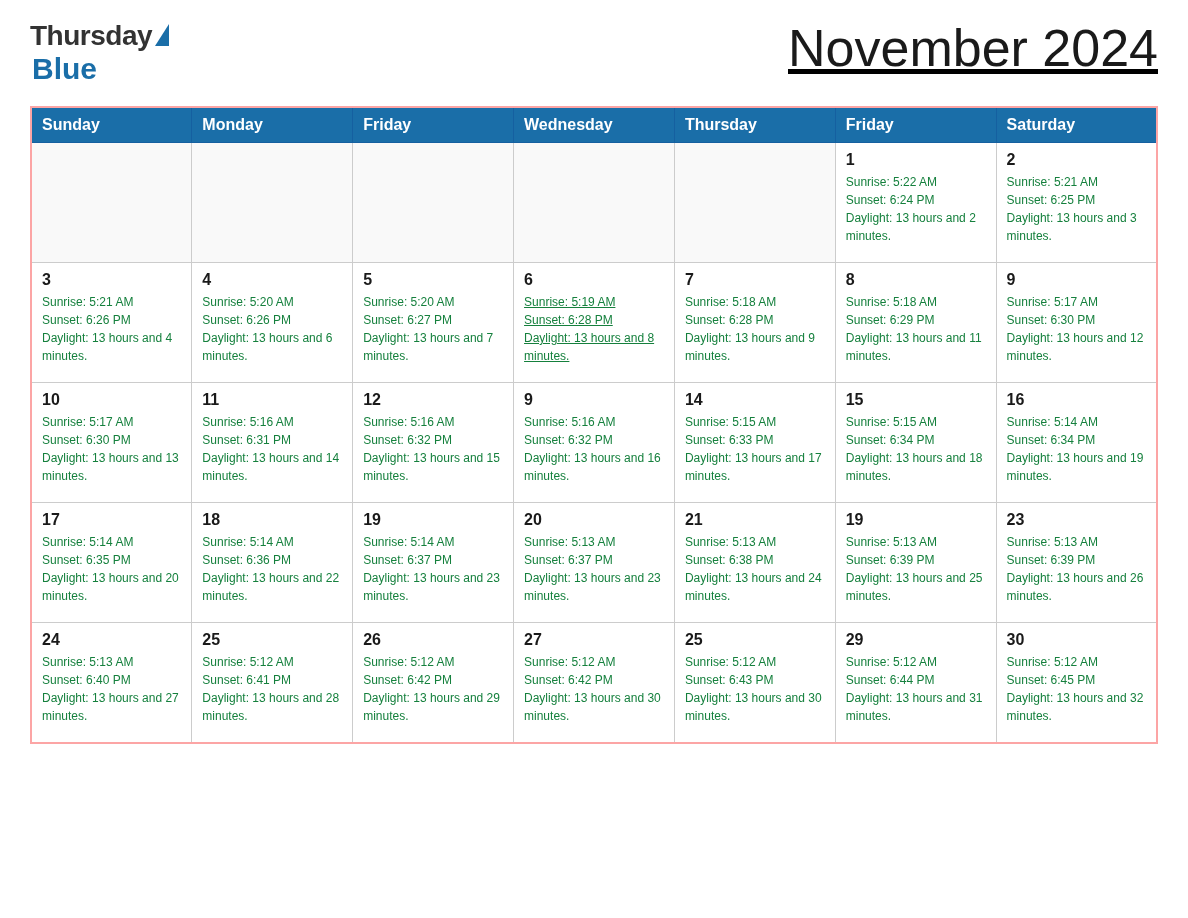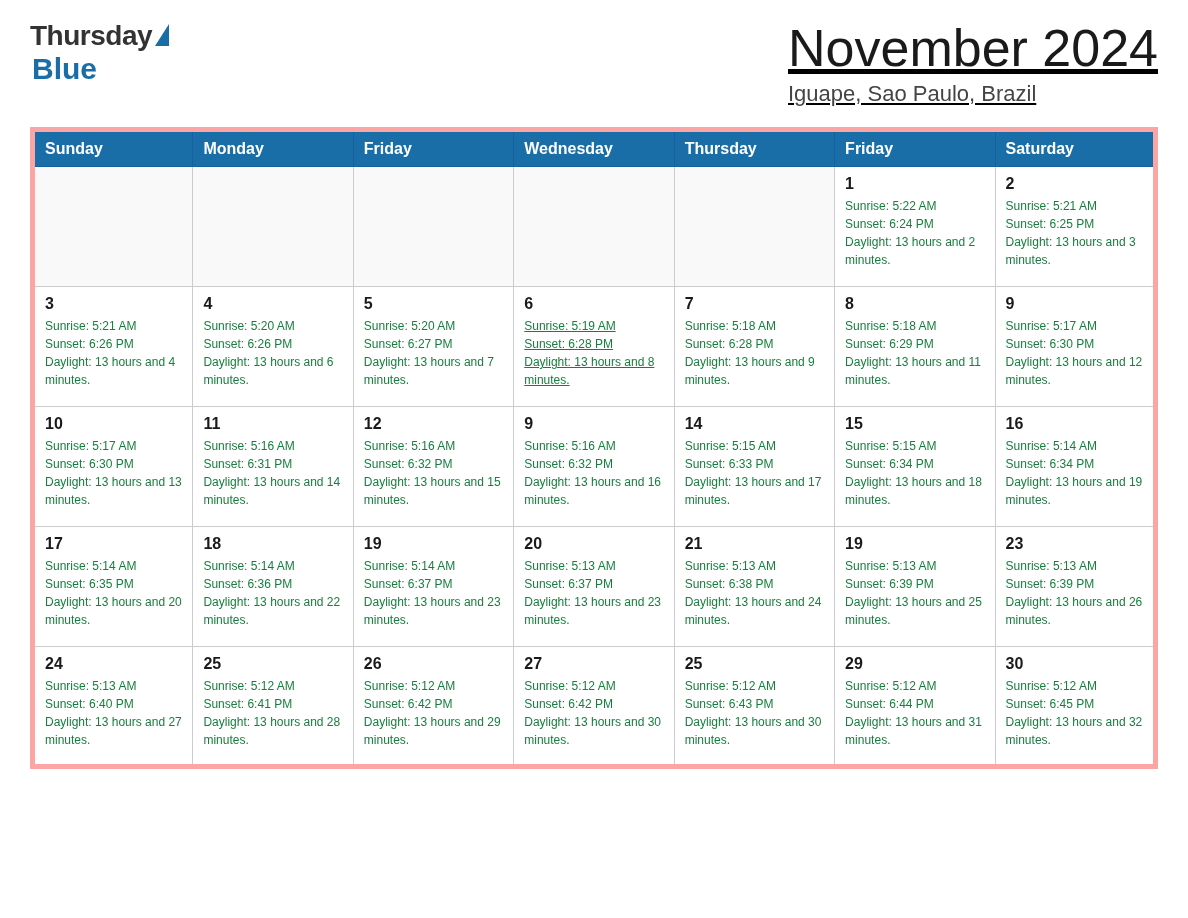--- a/index.html
+++ b/index.html
@@ -57,21 +57,21 @@
       line-height: 1.1;
     }
     .calendar-subtitle {
       font-size: 22px;
       color: #444444;
       margin-top: 4px;
     }
     .calendar-table {
       width: 100%;
       border-collapse: collapse;
-      border: 5px solid #fca5a5;
+      border: 2px solid #fca5a5;
       padding-left: 44px;
     }
     .calendar-table th {
       background-color: #1a6ea8;
       color: #ffffff;
       font-size: 16px;
       font-weight: bold;
       padding: 8px 10px;
       text-align: left;
       border: 1px solid #1560a0;
@@ -108,21 +108,20 @@
 <div class="header-area">
   <div class="logo">
     <div class="logo-top">
       <span class="logo-general">Thursday</span>
       <div class="logo-triangle"></div>
     </div>
     <span class="logo-blue">Blue</span>
   </div>
   <div class="title-area">
     <div class="calendar-title">November 2024</div>
-    <div class="calendar-subtitle">Iguape, Sao Paulo, Brazil</div>
   </div>
 </div>
 
 <table class="calendar-table">
   <thead>
     <tr>
     <th>Sunday</th>
         <th>Monday</th>
         <th>Friday</th>
         <th>Wednesday</th>

